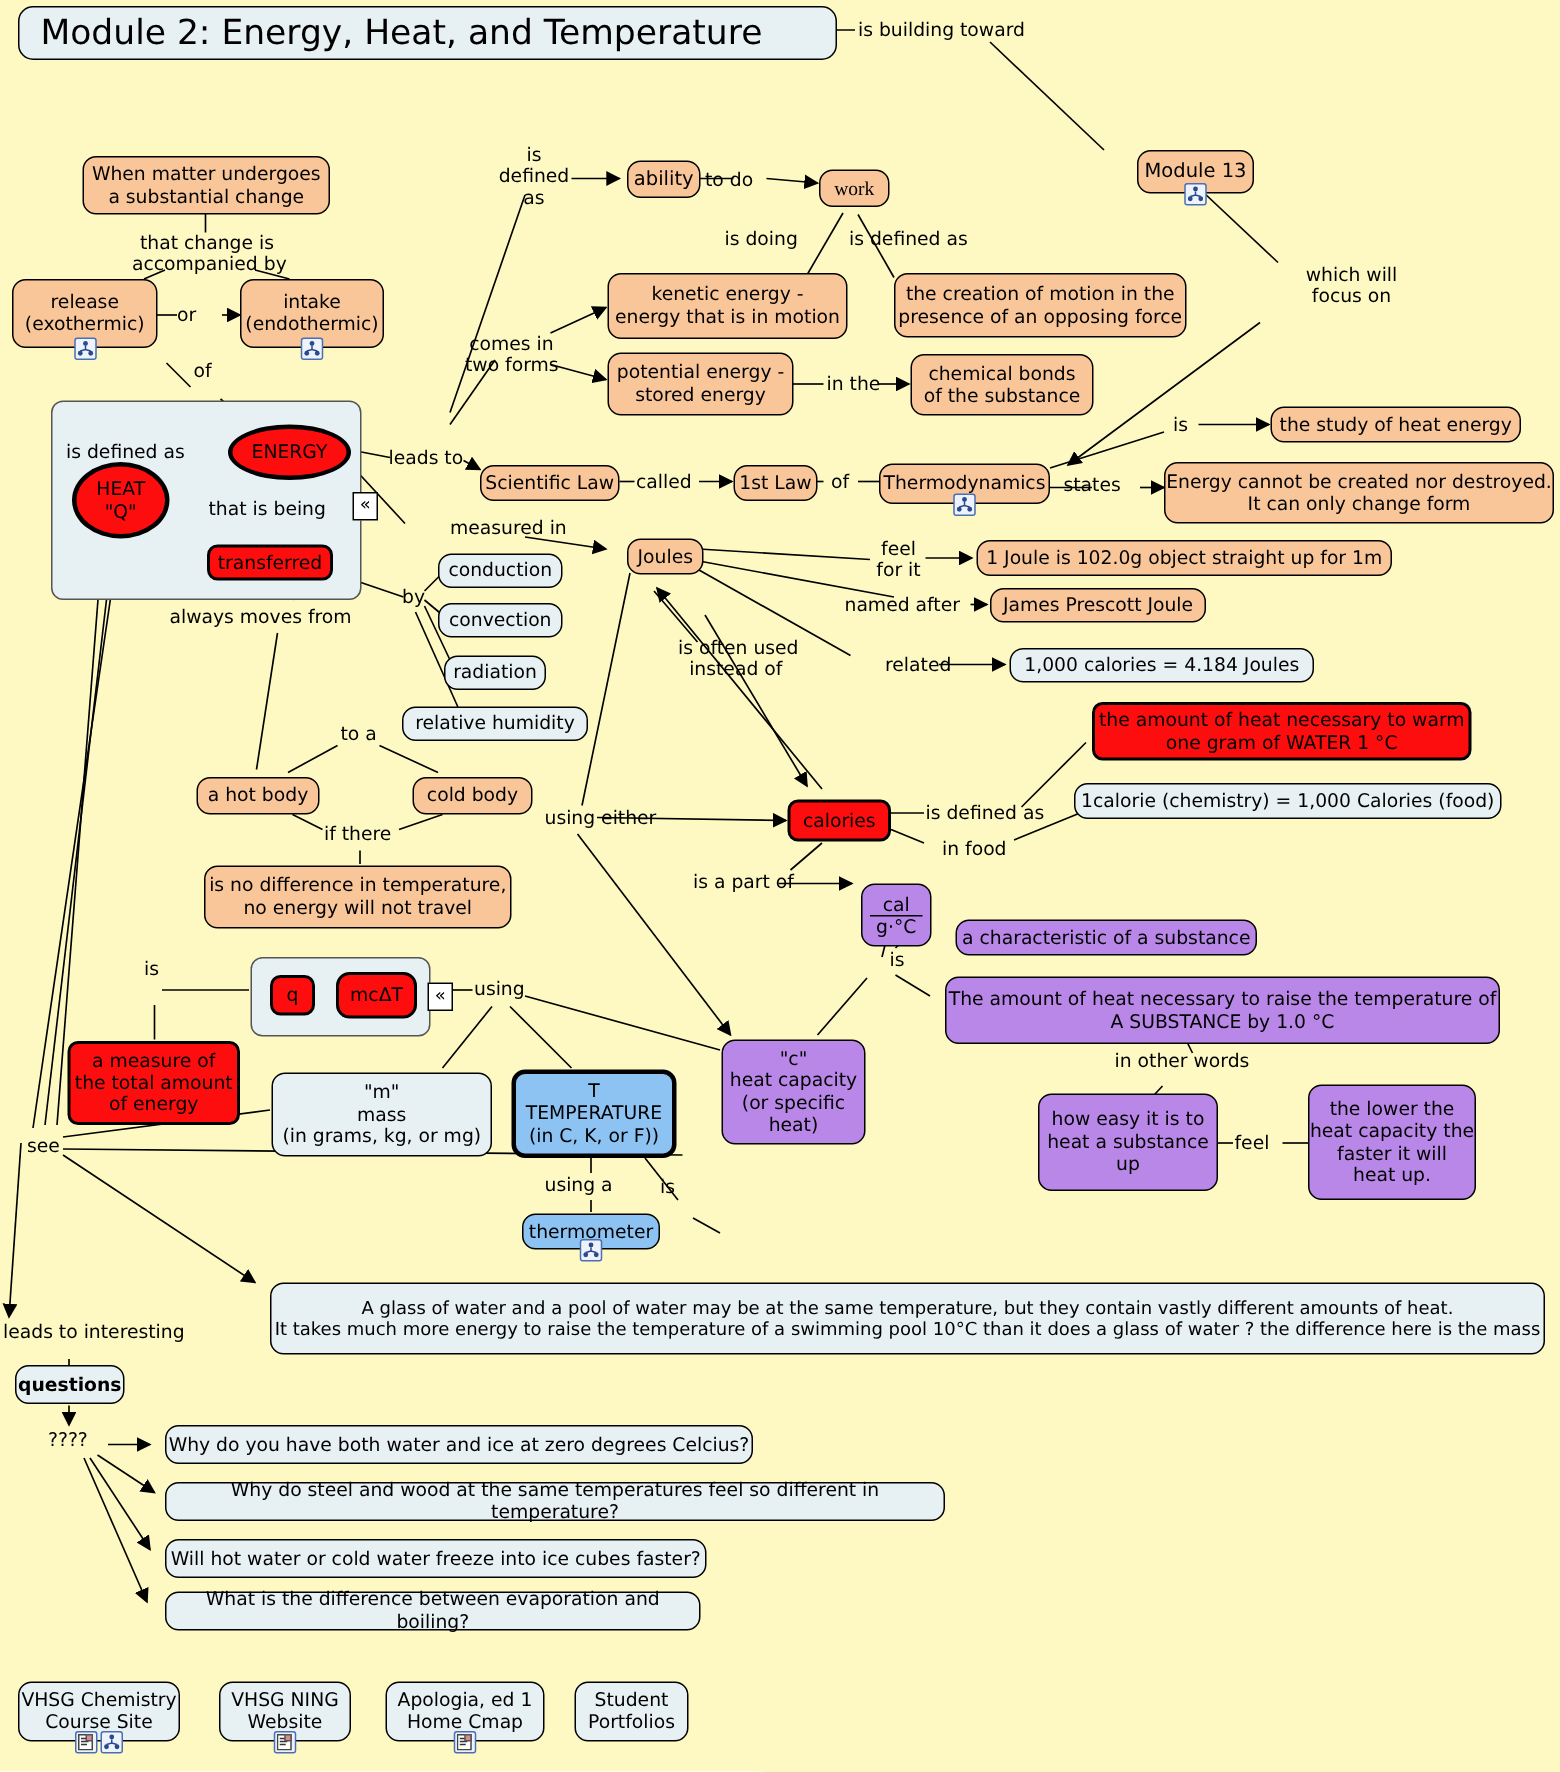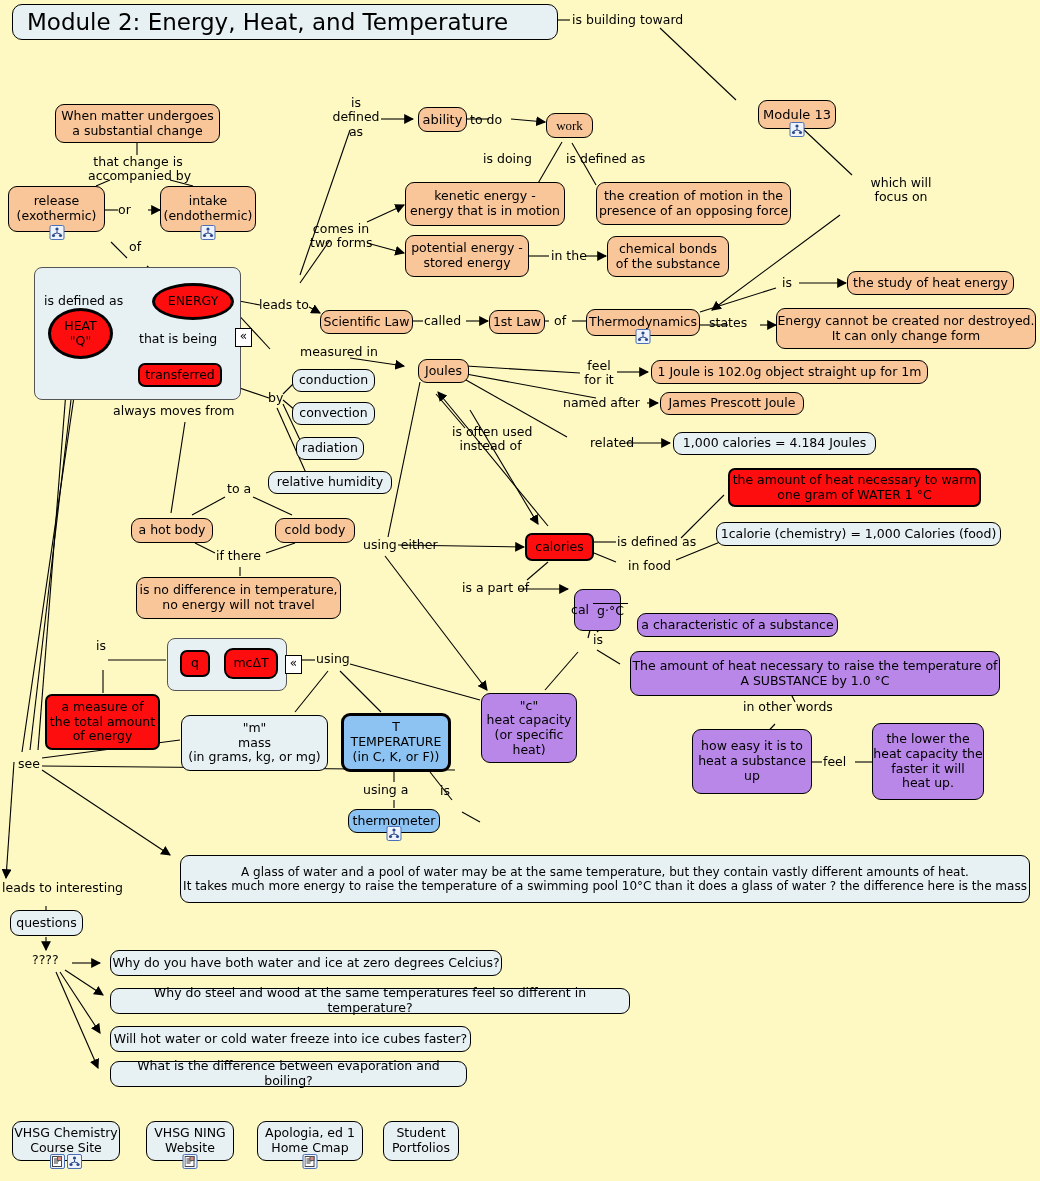--- a/index.html
+++ b/index.html
@@ -25,21 +25,21 @@
            justify-content:center;text-align:center;line-height:1.15;
            background:#fd0d0d;border:3px solid #000;border-radius:50%;color:#000;}
 
   .title-box{position:absolute;background:#e7f0f2;border:1px solid #000;border-radius:10px;
              display:flex;align-items:center;padding-left:14px;}
   .title-box span{font-size:23px;color:#000;}
 
   .collapse{position:absolute;width:15px;height:17px;border:1px solid #000;background:#fff;
             font-size:12px;line-height:15px;text-align:center;color:#000;}
 
-  .frac{display:flex;flex-direction:row;align-items:center;justify-content:center;
+  .frac{display:flex;flex-direction:column;align-items:center;justify-content:center;
         line-height:1.05;}
   .frac .num{padding:0 4px;}
   .frac .den{padding:0 4px;border-top:1px solid #000;}
 
   .icons{position:absolute;display:flex;gap:2px;left:50%;transform:translateX(-50%);}
   .ic{width:15px;height:15px;border:1px solid #4a6fb5;border-radius:2px;background:#eef3fb;
       position:relative;box-sizing:border-box;}
   .ic svg{position:absolute;left:1px;top:1px;}
 </style>
 </head>
@@ -456,21 +456,21 @@
         </span>
     </span>
   </div>
 
 
   <div class="node grey" style="left:180px;top:855px;width:850px;height:48px;font-size:12px;white-space:pre-line;">
     <span>A glass of water and a pool of water may be at the same temperature, but they contain vastly different amounts of heat.
 It takes much more energy to raise the temperature of a swimming pool 10°C than it does a glass of water ? the difference here is the mass</span>
   </div>
 
-  <div class="node grey" style="left:10px;top:910px;width:73px;height:26px;font-size:12.5px;">
+  <div class="node grey" style="left:10px;top:910px;width:73px;height:26px;font-size:12.5px;font-weight:bold;">
     <span>questions</span>
   </div>
 
   <div class="node grey" style="left:110px;top:950px;width:392px;height:26px;font-size:12.5px;">
     <span>Why do you have both water and ice at zero degrees Celcius?</span>
   </div>
   <div class="node grey" style="left:110px;top:1026px;width:361px;height:26px;font-size:12.5px;">
     <span>Will hot water or cold water freeze into ice cubes faster?</span>
   </div>
   <div class="node grey" style="left:110px;top:988px;width:520px;height:26px;font-size:12.5px;">

